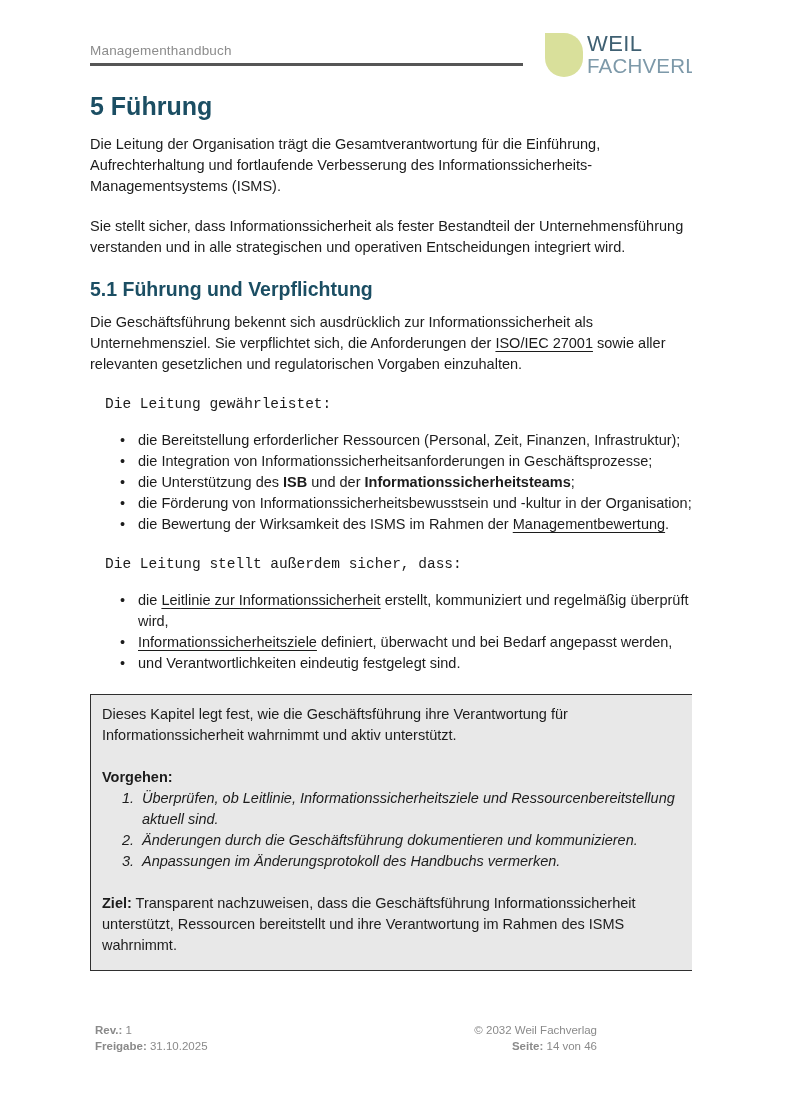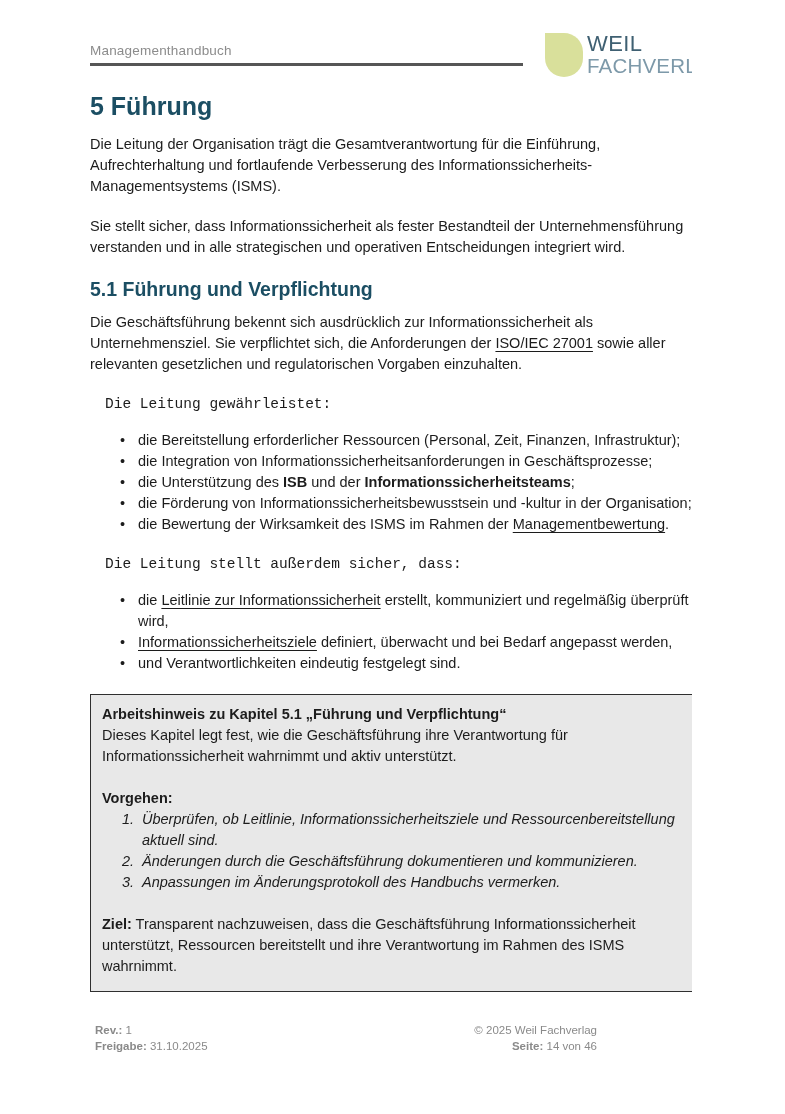--- a/index.html
+++ b/index.html
@@ -82,36 +82,35 @@
     </ul>
 
     <p class="lead">Die Leitung stellt außerdem sicher, dass:</p>
     <ul class="doc-list">
       <li><span>die </span><span class="u">Leitlinie zur Informationssicherheit</span><span> erstellt, kommuniziert und regelmäßig überprüft wird,</span></li>
       <li><span class="u">Informationssicherheitsziele</span><span> definiert, überwacht und bei Bedarf angepasst werden,</span></li>
       <li><span>und Verantwortlichkeiten eindeutig festgelegt sind.</span></li>
     </ul>
 
     <div class="note-box">
-      <p class="nb-title">Arbeitshinweis zu Kapitel 5.1 „Führung und Verpflichtung“</p>
       <p>Dieses Kapitel legt fest, wie die Geschäftsführung ihre Verantwortung für Informationssicherheit wahrnimmt und aktiv unterstützt.</p>
       <p class="nb-label">Vorgehen:</p>
       <ol class="steps">
         <li>Überprüfen, ob Leitlinie, Informationssicherheitsziele und Ressourcenbereitstellung aktuell sind.</li>
         <li>Änderungen durch die Geschäftsführung dokumentieren und kommunizieren.</li>
         <li>Anpassungen im Änderungsprotokoll des Handbuchs vermerken.</li>
       </ol>
       <p class="nb-goal"><b>Ziel:</b> <span>Transparent nachzuweisen, dass die Geschäftsführung Informationssicherheit unterstützt, Ressourcen bereitstellt und ihre Verantwortung im Rahmen des ISMS wahrnimmt.</span></p>
     </div>
   </main>
 
   <footer>
     <div class="footer-left">
       <div><b>Rev.:</b> <span>1</span></div>
       <div><b>Freigabe:</b> <span>31.10.2025</span></div>
     </div>
     <div class="footer-right">
-      <div>© 2025 Weil Fachverlag</div>
+      <div>© 2032 Weil Fachverlag</div>
       <div><b>Seite:</b> <span>14 von 46</span></div>
     </div>
   </footer>
 
 </div>
 
 </body></html>

